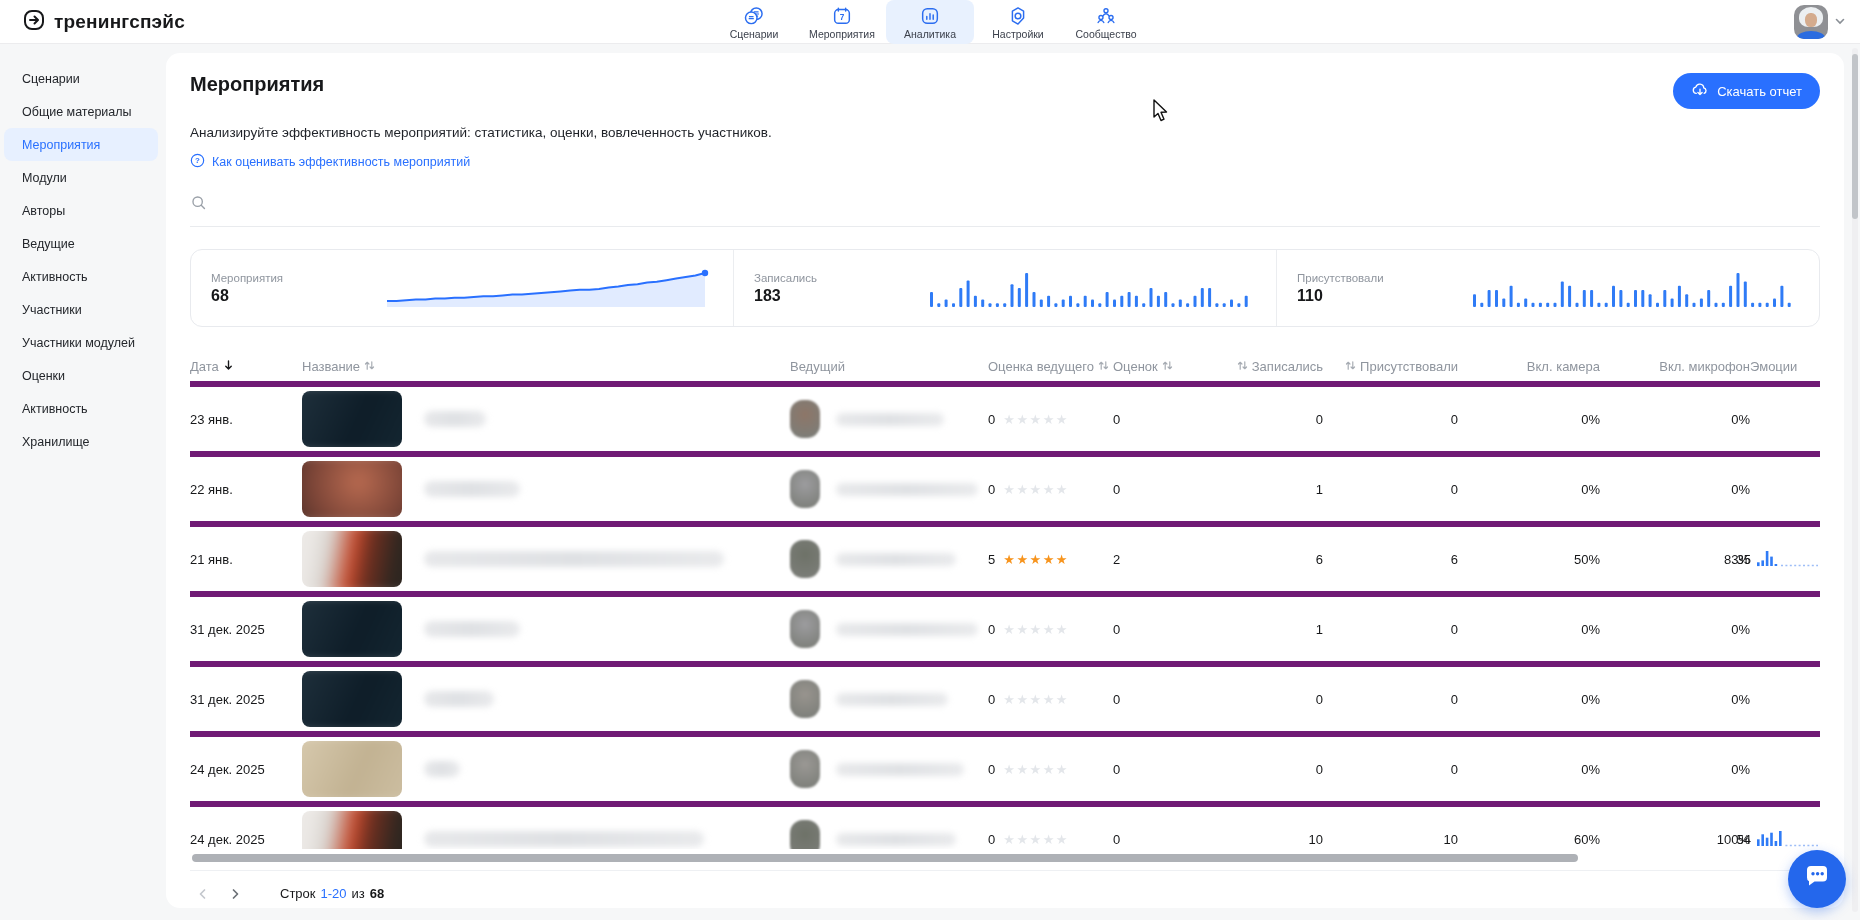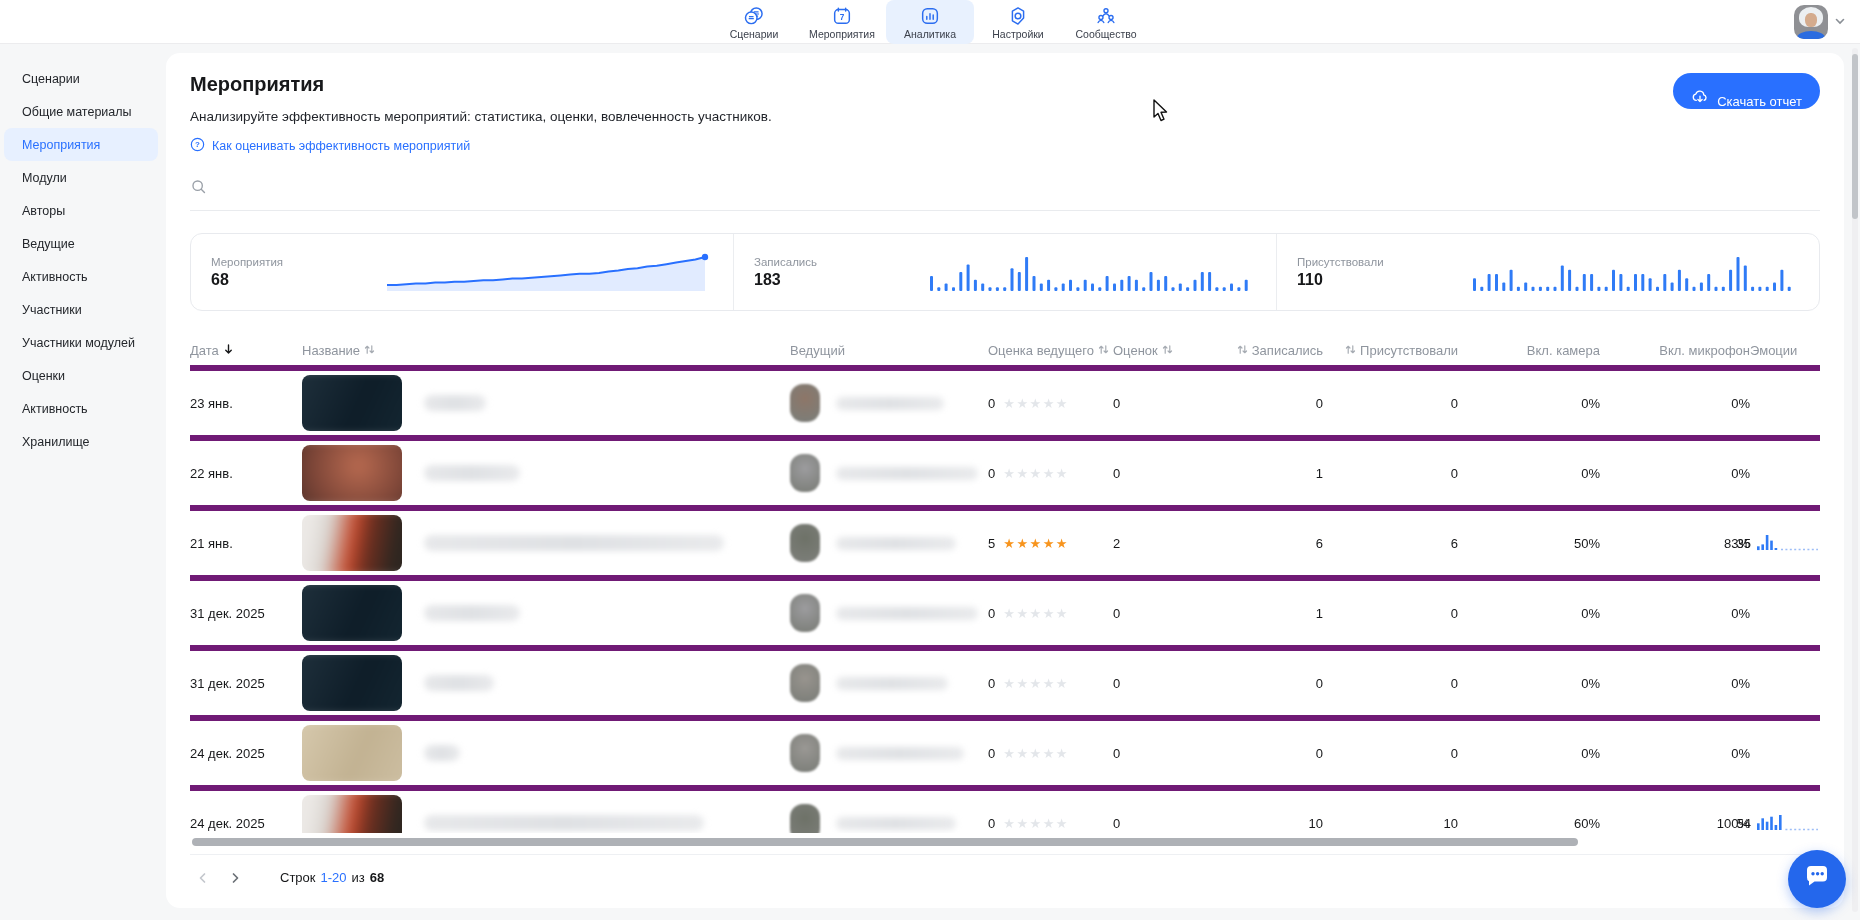--- a/index.html
+++ b/index.html
@@ -23,22 +23,22 @@
 
   
   .sidebar{position:absolute;left:0;top:44px;width:166px;bottom:0;padding:18px 8px 0 0}
   .sitem{height:33px;display:flex;align-items:center;padding-left:18px;font-size:12.5px;color:#23262b;cursor:pointer;border-radius:8px;margin:0 0 0 4px;white-space:nowrap}
   .sitem.active{background:#e7f0ff;color:#2970ff}
 
   
   .panel{position:absolute;left:166px;top:53px;right:16px;bottom:12px;background:#fff;border-radius:14px;padding:20px 24px 0 24px;overflow:hidden}
   .phead{display:flex;align-items:flex-start;justify-content:space-between}
   h1{font-size:20px;font-weight:700}
-  .dl{display:flex;align-items:flex-end;gap:8px;background:#2970ff;color:#fff;border:none;border-radius:18px;height:36px;padding:0 18px;font-size:13px;font-family:inherit;cursor:pointer}
-  .desc{font-size:13.5px;color:#1f2228}
+  .dl{display:flex;align-items:center;gap:8px;background:#2970ff;color:#fff;border:none;border-radius:18px;height:36px;padding:0 18px;font-size:13px;font-family:inherit;cursor:pointer}
+  .desc{margin-top:16px;font-size:13.5px;color:#1f2228}
   .help{margin-top:13px;display:inline-flex;align-items:center;gap:7px;font-size:12.5px;color:#2970ff;text-decoration:none;cursor:pointer}
   .search{margin-top:22px;display:flex;align-items:center;gap:10px;border-bottom:1px solid #e9ebee;padding-bottom:11px}
   .search input{border:none;outline:none;flex:1;font-size:13.5px;font-family:inherit;color:#17181a}
   .search input::placeholder{color:#a7acb4}
 
   
   .stats{margin-top:22px;border:1px solid #e8eaee;border-radius:12px;height:78px;display:flex}
   .stat{flex:1;position:relative;display:flex;align-items:center;padding-left:20px}
   .stat + .stat{border-left:1px solid #ebedf0}
   .slab{font-size:11.5px;color:#8f959e}
@@ -85,20 +85,27 @@
   .vthumb{position:absolute;top:6px;left:0;width:6px;height:165px;background:#c2c5c9;border-radius:3px}
 
   .fab{position:absolute;right:14px;bottom:12px;width:58px;height:58px;border-radius:50%;background:#2467ec;display:flex;align-items:center;justify-content:center;cursor:pointer;box-shadow:0 4px 12px rgba(36,103,236,.35);z-index:40}
 
   .cursor{position:absolute;left:1152px;top:99px;z-index:50;pointer-events:none}
 </style>
 </head>
 <body>
 
 <header class="topbar">
+  <div class="logo">
+    <span><svg width="24" height="24" viewBox="0 0 24 24" fill="none" stroke="#17181a" stroke-width="2" stroke-linecap="round" stroke-linejoin="round">
+          <rect x="3" y="3" width="18" height="18" rx="7"></rect>
+          <path d="M8 12h7M12.5 8.5L16 12l-3.5 3.5"></path>
+        </svg></span>
+    <span class="logo-text">тренингспэйс</span>
+  </div>
   <nav class="topnav">
       <div class="nitem">
         <span class="nic">
           <svg viewBox="0 0 24 24" width="22" height="22" fill="none" stroke="#2b6df0" stroke-width="1.6">
             <circle cx="14.5" cy="9.5" r="6.3"></circle>
             <path d="M12 7.5h5M11.5 9.8h6M12.5 12.2h4" stroke-width="1.3"></path>
             <circle cx="9" cy="14" r="6.3" fill="#fff"></circle>
             <path d="M6.5 12.6h5M6.2 14.9h5.6" stroke-width="1.3"></path>
           </svg>
         </span>

